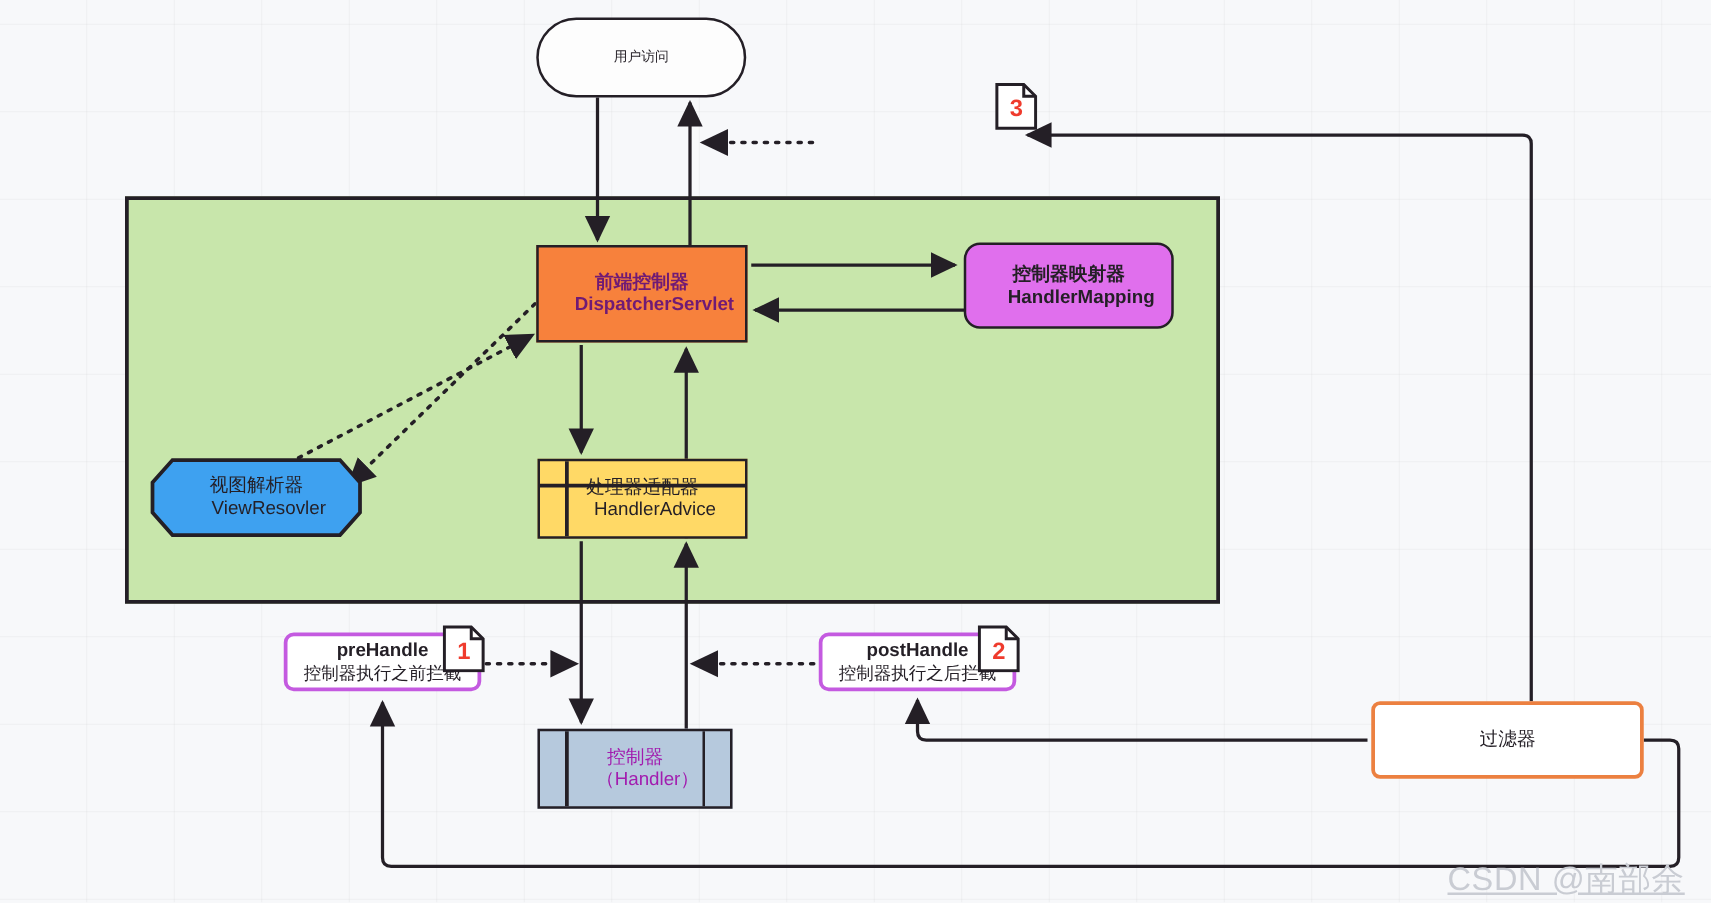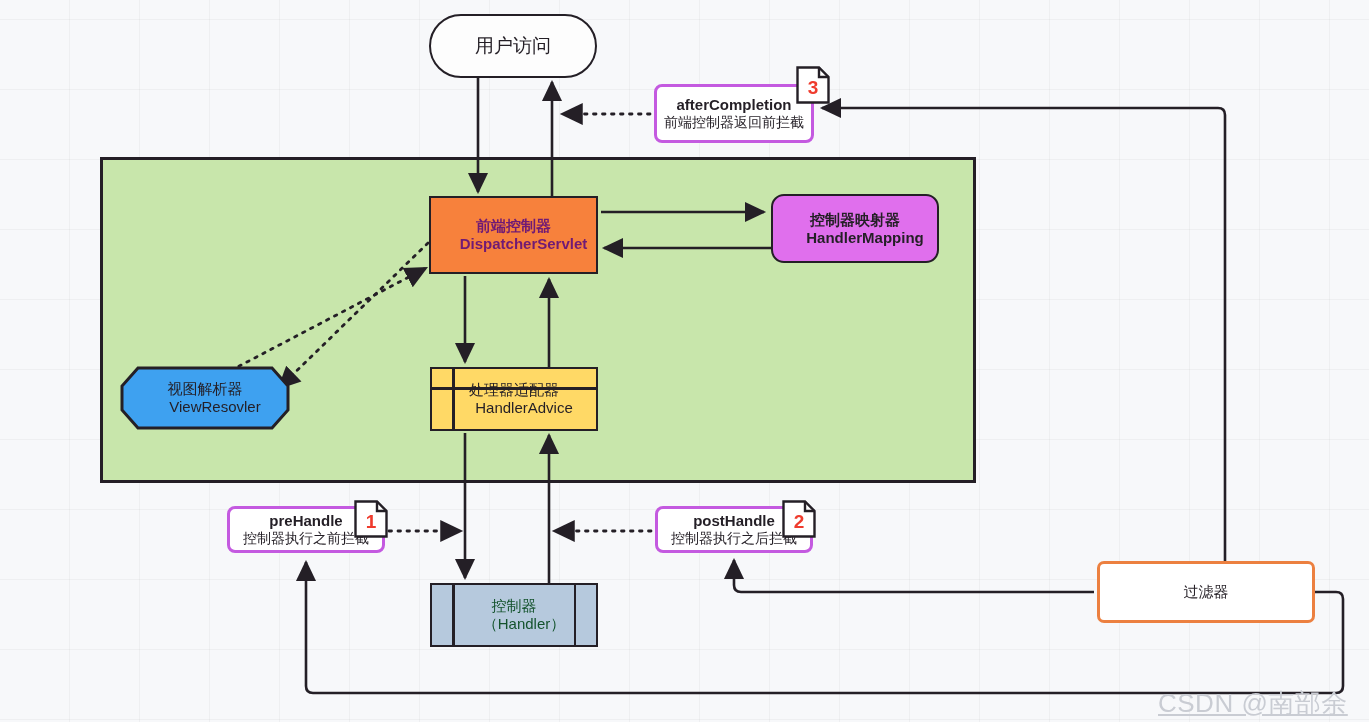--- a/index.html
+++ b/index.html
@@ -27,21 +27,21 @@
   
   .panel{
     position:absolute;left:100px;top:157px;width:876px;height:326px;
     background:#c8e6ab;border:3px solid #241f26;box-sizing:border-box;
   }
 
   
   .stadium{
     left:429px;top:14px;width:168px;height:64px;
     background:#fdfdfd;border:2.5px solid #241f26;border-radius:34px;
-    font-size:19px;color:#241f26;
+    font-size:11px;color:#241f26;
   }
 
   
   .dispatcher{
     left:429px;top:196px;width:169px;height:78px;
     background:#f7813c;border:2.5px solid #241f26;
     font-size:15px;color:#701a75;font-weight:bold;
   }
 
   
@@ -62,23 +62,23 @@
   .advice{
     left:430px;top:367px;width:168px;height:64px;
     background:#ffd966;border:2.5px solid #241f26;
     font-size:15px;color:#241f26;
   }
   .advice .vbar{position:absolute;left:20px;top:0;bottom:0;width:2.5px;background:#241f26;}
   .advice .hbar{position:absolute;left:0;right:0;top:18px;height:2.5px;background:#241f26;}
 
   
   .handler{
-    left:430px;top:583px;width:168px;height:64px;
+    left:430px;top:583px;width:156px;height:64px;
     background:#b6c9dd;border:2.5px solid #241f26;
-    font-size:15px;color:#14532d;
+    font-size:15px;color:#a21caf;
   }
   .handler .vbar-l{position:absolute;left:20px;top:0;bottom:0;width:2.5px;background:#241f26;}
   .handler .vbar-r{position:absolute;right:20px;top:0;bottom:0;width:2.5px;background:#241f26;}
 
   
   .filter{
     left:1097px;top:561px;width:218px;height:62px;
     background:#ffffff;border:3px solid #ec8040;border-radius:7px;
     font-size:15px;color:#241f26;
   }
@@ -224,24 +224,20 @@
     <span class="sub">控制器执行之后拦截</span>
   </div>
   <div class="doc doc-2">
     <svg width="34" height="38" viewBox="0 0 34 38">
       <path d="M1.5,1.5 L23,1.5 L32.5,11 L32.5,36.5 L1.5,36.5 z" fill="#ffffff" stroke="#241f26" stroke-width="2.4"></path>
       <path d="M23,1.5 L23,11 L32.5,11" fill="none" stroke="#241f26" stroke-width="2.4"></path>
     </svg>
     <span class="num">2</span>
   </div>
 
-  <div class="note note-after">
-    <span class="ttl">afterCompletion</span>
-    <span class="sub">前端控制器返回前拦截</span>
-  </div>
   <div class="doc doc-3">
     <svg width="34" height="38" viewBox="0 0 34 38">
       <path d="M1.5,1.5 L23,1.5 L32.5,11 L32.5,36.5 L1.5,36.5 z" fill="#ffffff" stroke="#241f26" stroke-width="2.4"></path>
       <path d="M23,1.5 L23,11 L32.5,11" fill="none" stroke="#241f26" stroke-width="2.4"></path>
     </svg>
     <span class="num">3</span>
   </div>
 
   <div class="watermark">CSDN @南部余额</div>
 

